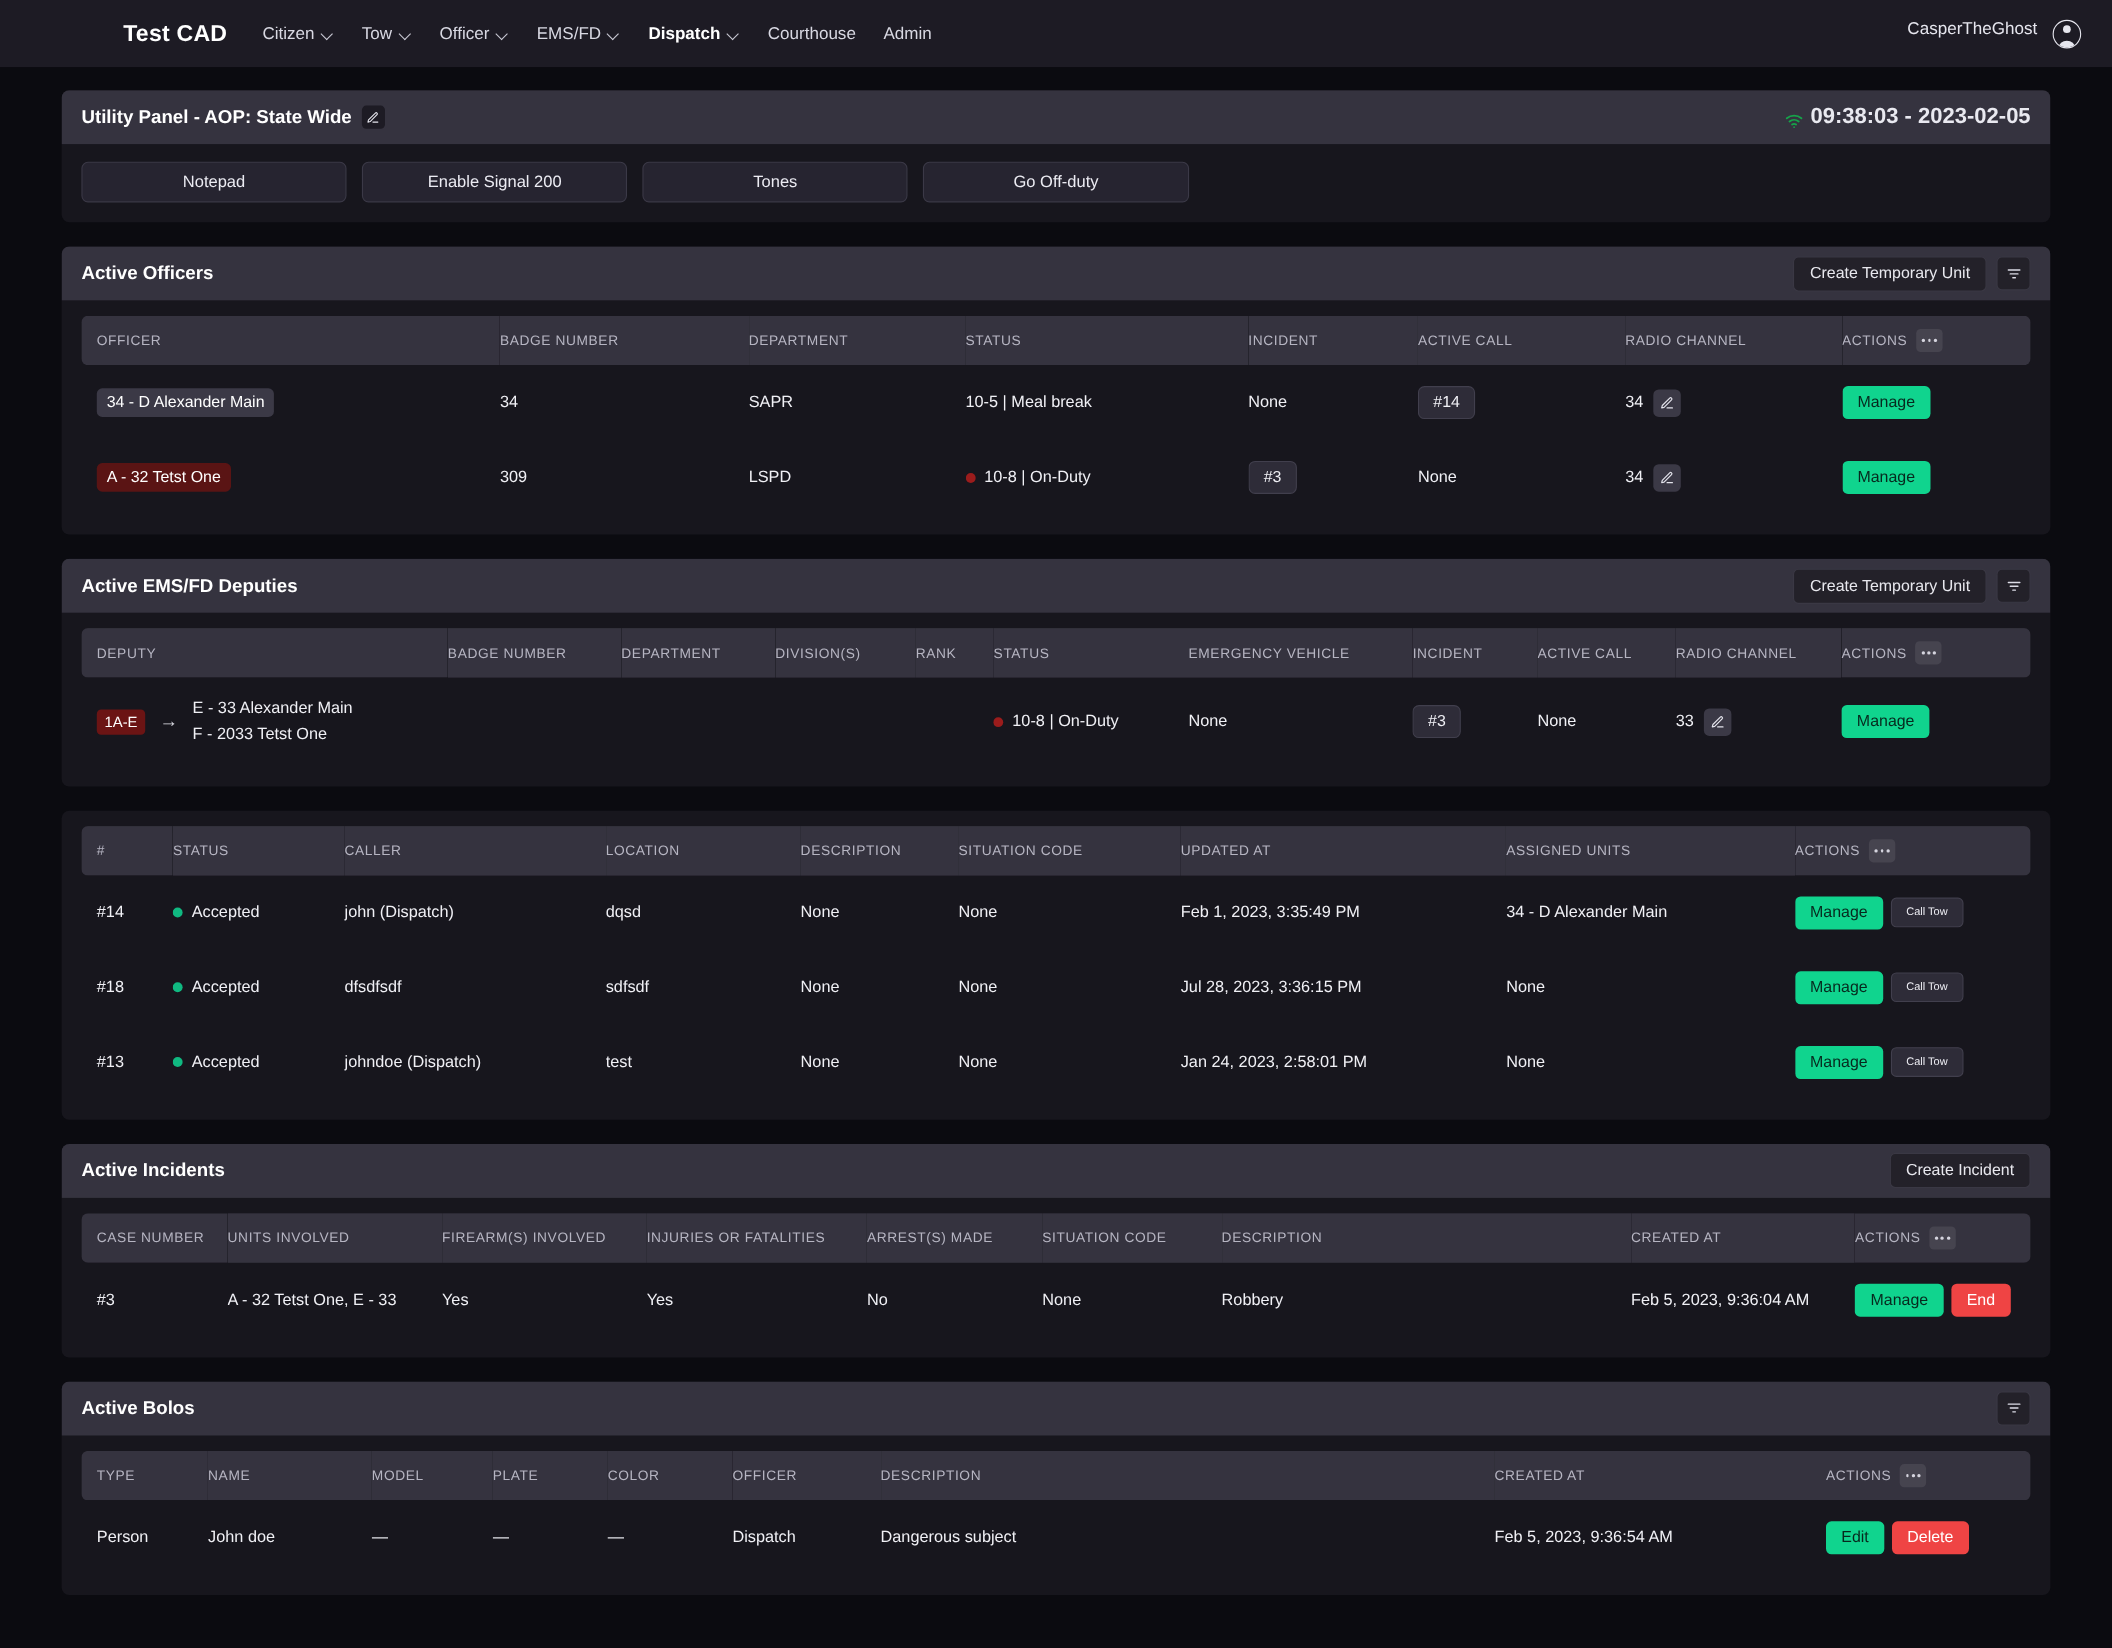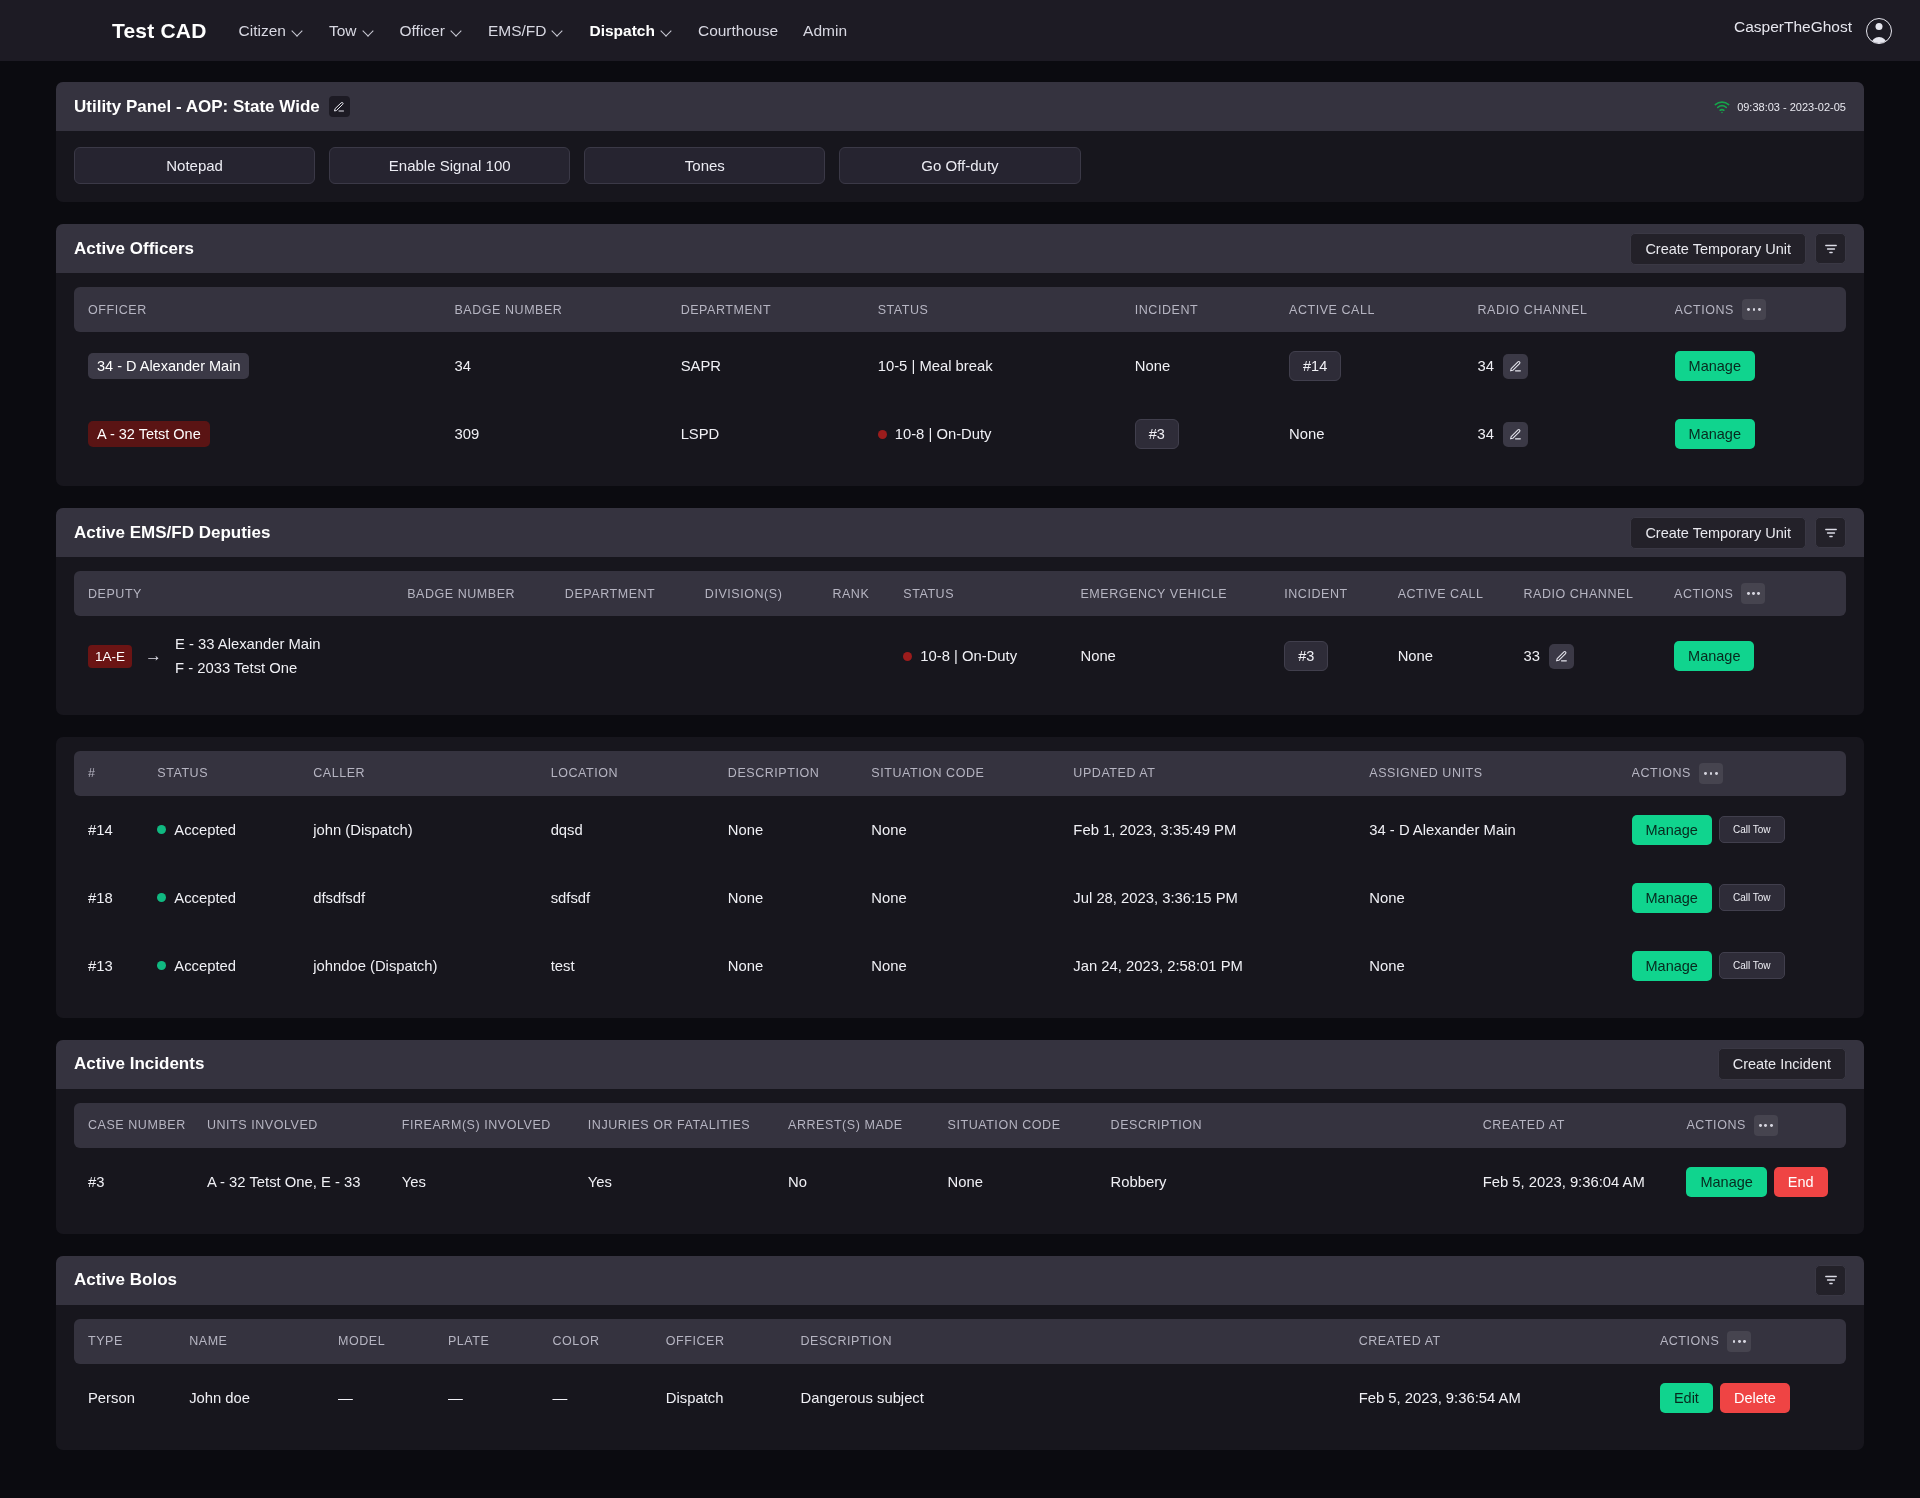--- a/index.html
+++ b/index.html
@@ -111,22 +111,23 @@
     display: inline-flex;
     align-items: center;
     justify-content: center;
     cursor: pointer;
     vertical-align: middle;
   }
   .clock-chip {
     display: flex;
     align-items: center;
     gap: 6px;
-    font-size: 11px;
+    font-size: 20px;
     color: #e9e9f0;
+    font-weight: bold;
   }
   .wifi-icon { display: inline-block; width: 18px; height: 14px; }
 
   .head-btn {
     background: #232129;
     border: 1px solid #3a3844;
     border-radius: 5px;
     color: #e8e8ee;
     font-size: 14.5px;
     padding: 7px 14px;
@@ -370,21 +371,21 @@
                 <circle cx="12" cy="18" r="1.1" fill="#16a34a" stroke="none"></circle>
               </svg>
           </span>
           <span>09:38:03 - 2023-02-05</span>
         </div>
       </div>
     </div>
     <div class="util-body">
       <div class="util-row" id="util-row-2">
           <button class="util-btn">Notepad</button>
-          <button class="util-btn">Enable Signal 100</button>
+          <button class="util-btn">Enable Signal 200</button>
           <button class="util-btn">Tones</button>
           <button class="util-btn">Go Off-duty</button>
         </div>
     </div>
   </div>
 
   <div class="card">
     <div class="card-head">
       <span class="card-title">Active Officers</span>
       <div class="card-head-right">

